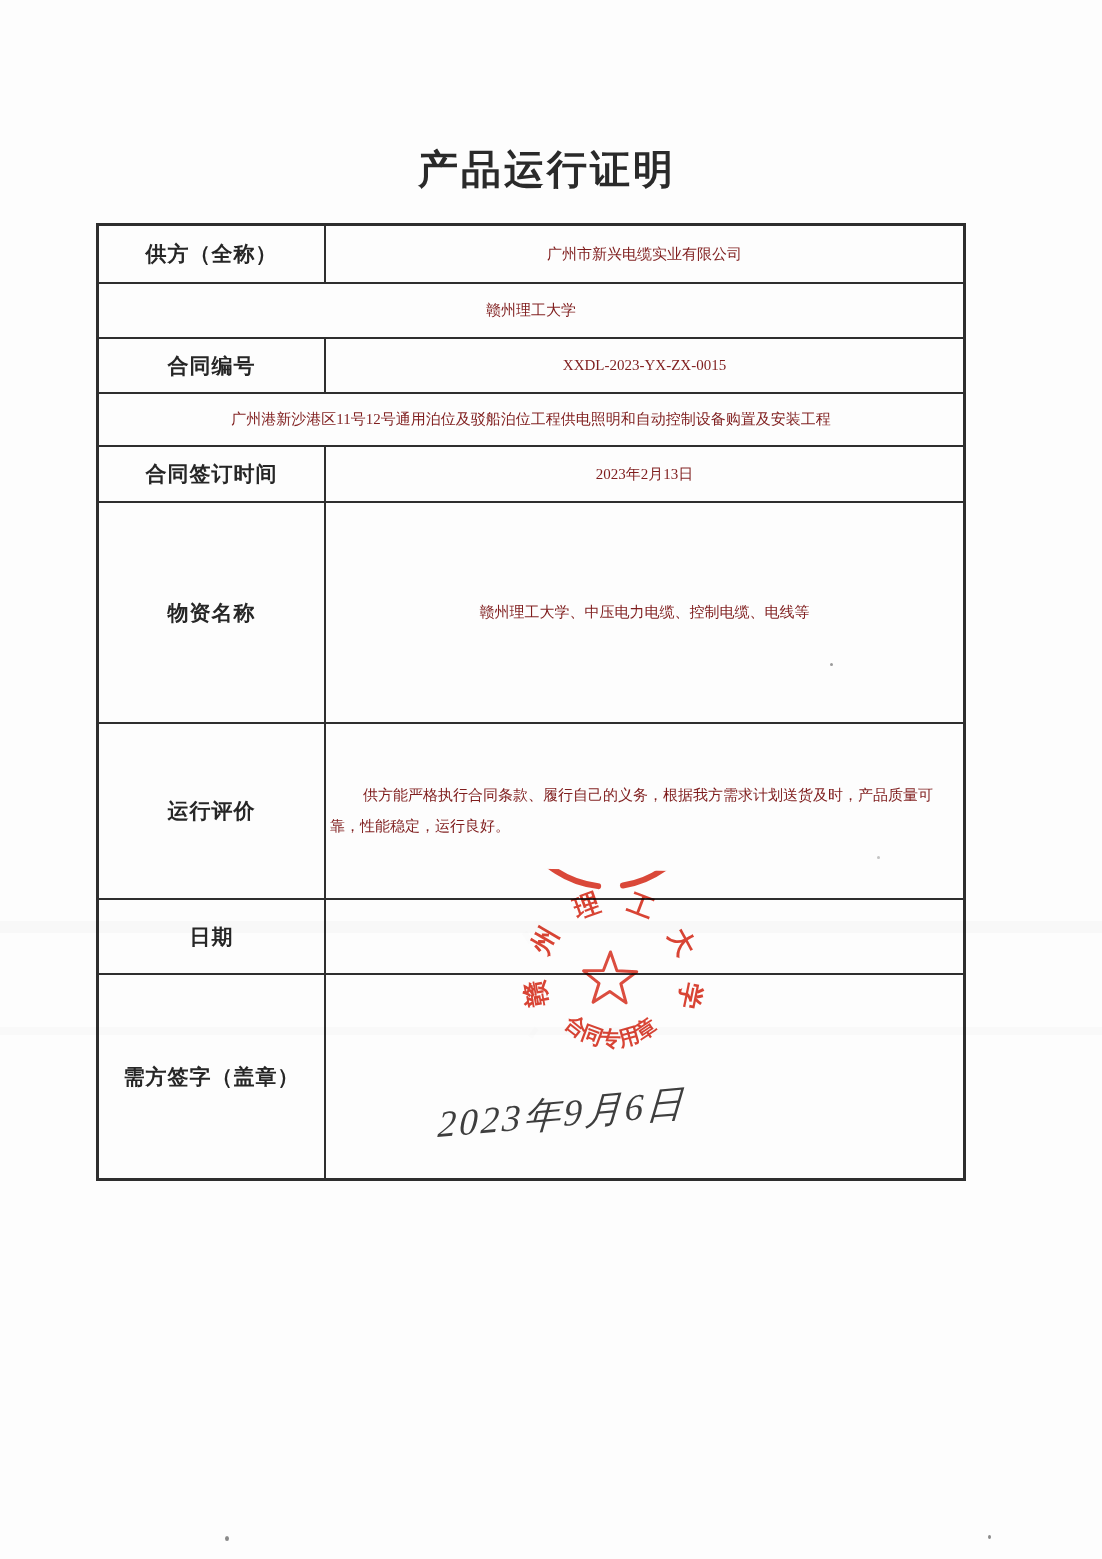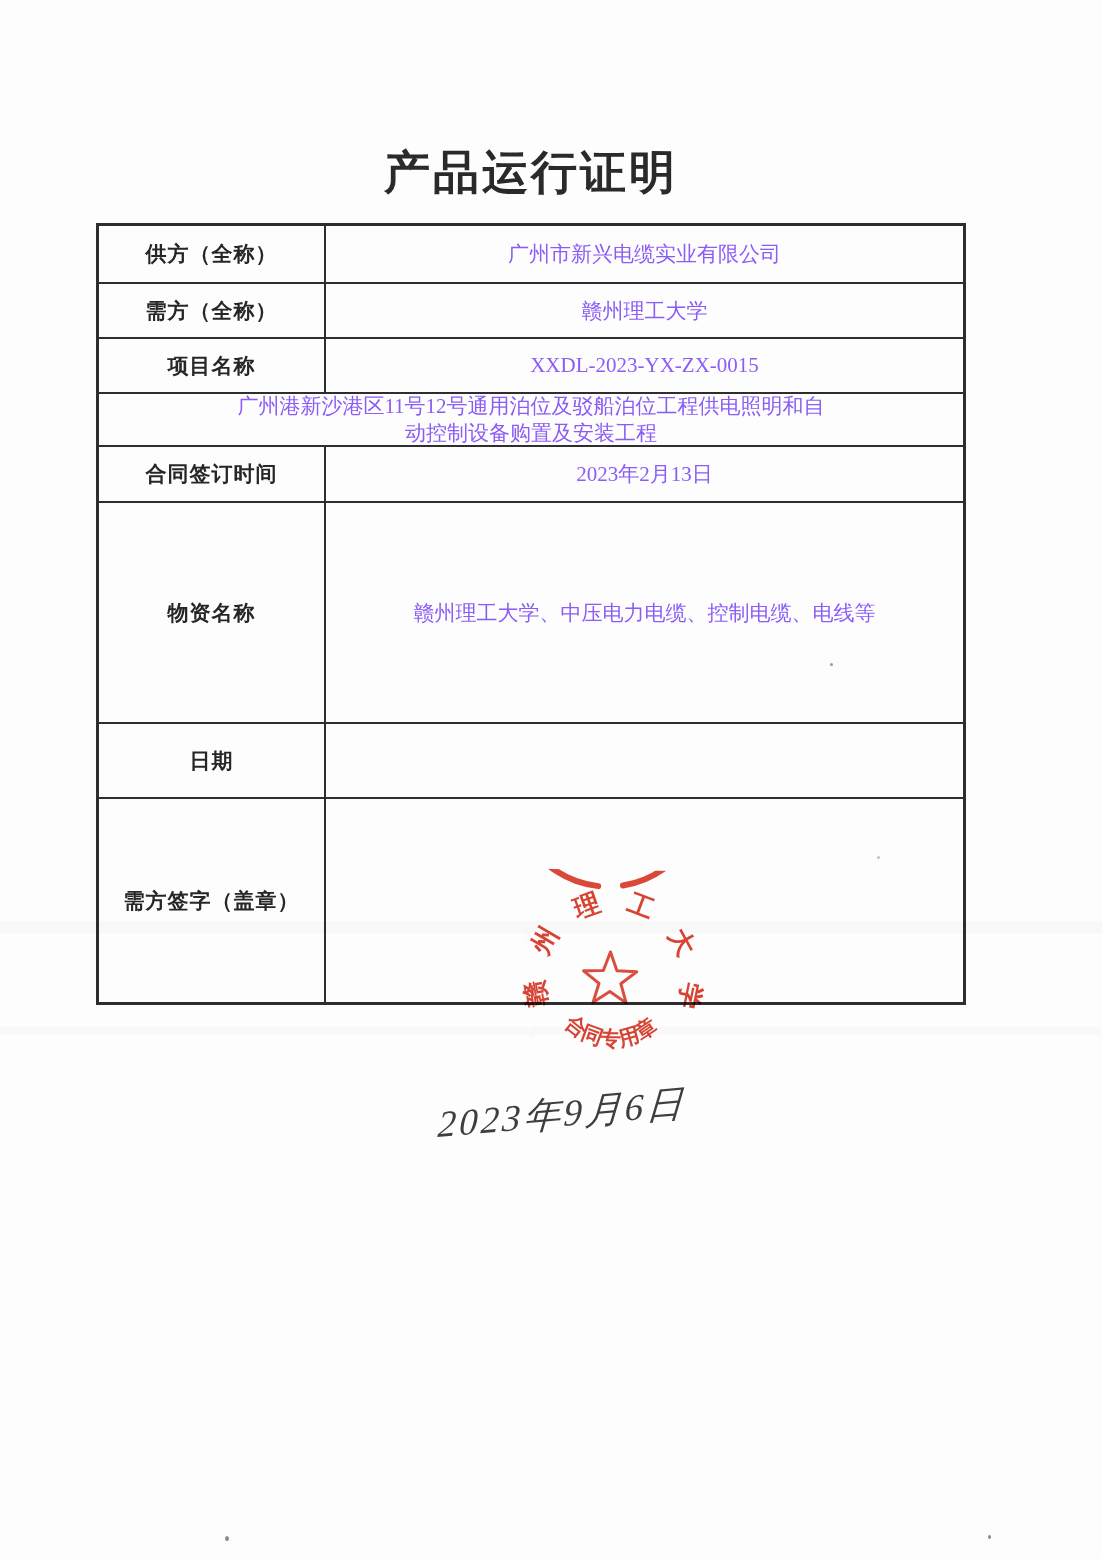--- a/index.html
+++ b/index.html
@@ -3,40 +3,40 @@
 <meta charset="utf-8">
 <style>
   html,body{margin:0;padding:0;}
   body{
     width:1102px;height:1559px;position:relative;
     background:#fdfdfd;overflow:hidden;
     font-family:"Liberation Serif","DejaVu Serif",serif;
     color:#2d2d2d;
   }
   .page-title{
-    position:absolute;top:142px;left:0;width:1062px;
-    text-align:center;font-size:46px;font-weight:bold;letter-spacing:3px;
+    position:absolute;top:142px;left:16px;width:1062px;
+    text-align:center;font-size:40px;font-weight:bold;letter-spacing:3px;
     color:#2a2a2a;
   }
   .cert-table{
     position:absolute;left:96px;top:223px;width:870px;
     border:3px solid #2e2e2e;box-sizing:border-box;background:transparent;
   }
   .t-row{display:flex;box-sizing:border-box;}
   .t-row + .t-row{border-top:2px solid #2e2e2e;}
   .cell-label{
     width:227px;flex:0 0 227px;border-right:2px solid #2e2e2e;
     display:flex;align-items:center;justify-content:center;
     font-family:Liberation Serif, serif;
     font-weight:bold;font-size:21px;letter-spacing:1px;color:#262626;
     box-sizing:border-box;text-align:center;
   }
   .cell-value{
     flex:1;display:flex;align-items:center;justify-content:center;
-    font-size:21px;text-align:center;color:#8b5cf6;box-sizing:border-box;
+    font-size:15px;text-align:center;color:#7f1d1d;box-sizing:border-box;
     padding:0 4px;
   }
   .h-r1{height:56px}.h-r2{height:55px}.h-r3{height:55px}.h-r4{height:53px}
   .h-r5{height:56px}.h-r6{height:221px}.h-r7{height:176px}.h-r8{height:205px}
   .h-r9{height:75px}
   .val-project{max-width:606px;line-height:27px;}
   .val-evaluation{
     width:632px;text-align:left;text-indent:2.2em;line-height:31px;
   }
   .stamp{
@@ -64,45 +64,50 @@
 <div class="page-title">产品运行证明</div>
 
 <div class="cert-table">
 
   <div class="t-row h-r1">
     <div class="cell-label">供方（全称）</div>
     <div class="cell-value">广州市新兴电缆实业有限公司</div>
   </div>
 
   <div class="t-row h-r2">
-    <div class="cell-label">需方（全称）</div>
     <div class="cell-value">赣州理工大学</div>
   </div>
 
   <div class="t-row h-r3">
-    <div class="cell-label">项目名称</div>
+    <div class="cell-label">合同编号</div>
     <div class="cell-value">XXDL-2023-YX-ZX-0015</div>
   </div>
 
   <div class="t-row h-r4">
     <div class="cell-value">
       <span class="val-project">广州港新沙港区11号12号通用泊位及驳船泊位工程供电照明和自动控制设备购置及安装工程</span>
     </div>
   </div>
 
   <div class="t-row h-r5">
     <div class="cell-label">合同签订时间</div>
     <div class="cell-value">2023年2月13日</div>
   </div>
 
   <div class="t-row h-r6">
     <div class="cell-label">物资名称</div>
     <div class="cell-value">赣州理工大学、中压电力电缆、控制电缆、电线等</div>
   </div>
 
+  <div class="t-row h-r7">
+    <div class="cell-label">运行评价</div>
+    <div class="cell-value">
+      <span class="val-evaluation">供方能严格执行合同条款、履行自己的义务，根据我方需求计划送货及时，产品质量可靠，性能稳定，运行良好。</span>
+    </div>
+  </div>
 
   <div class="t-row h-r9">
     <div class="cell-label">日期</div>
     <div class="cell-value"></div>
   </div>
 
   <div class="t-row h-r8">
     <div class="cell-label">需方签字（盖章）</div>
     <div class="cell-value"></div>
   </div>

